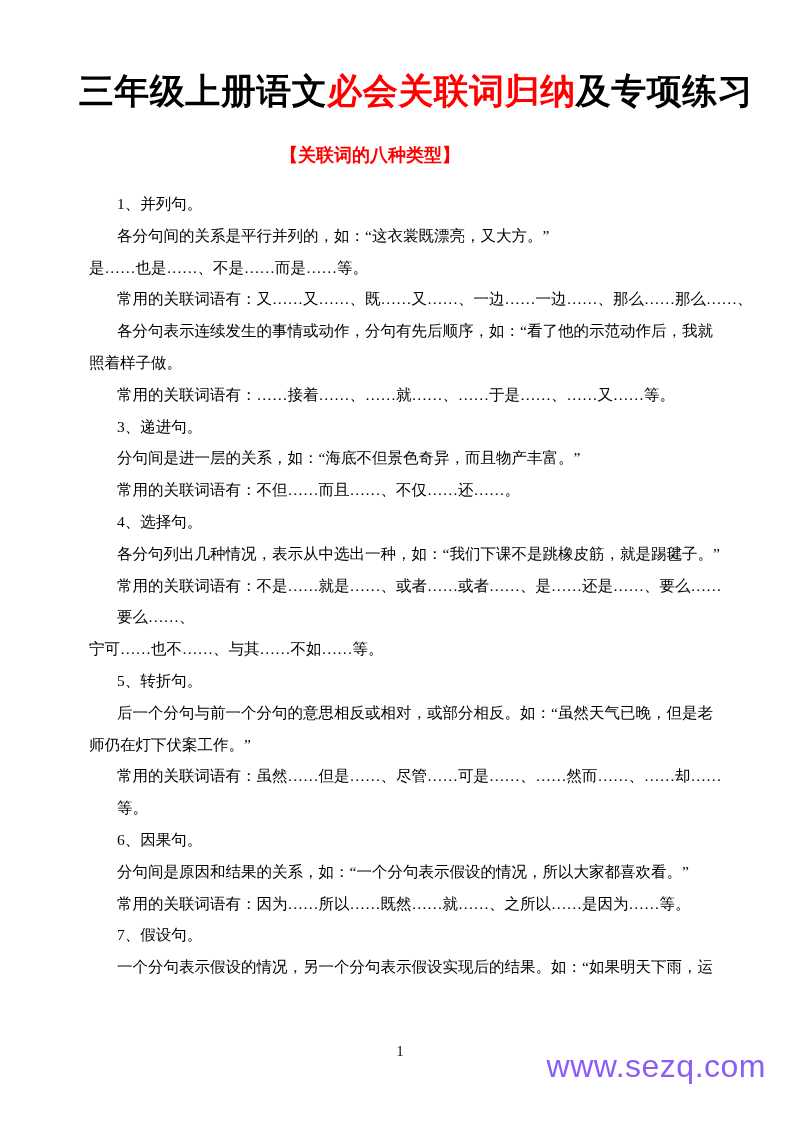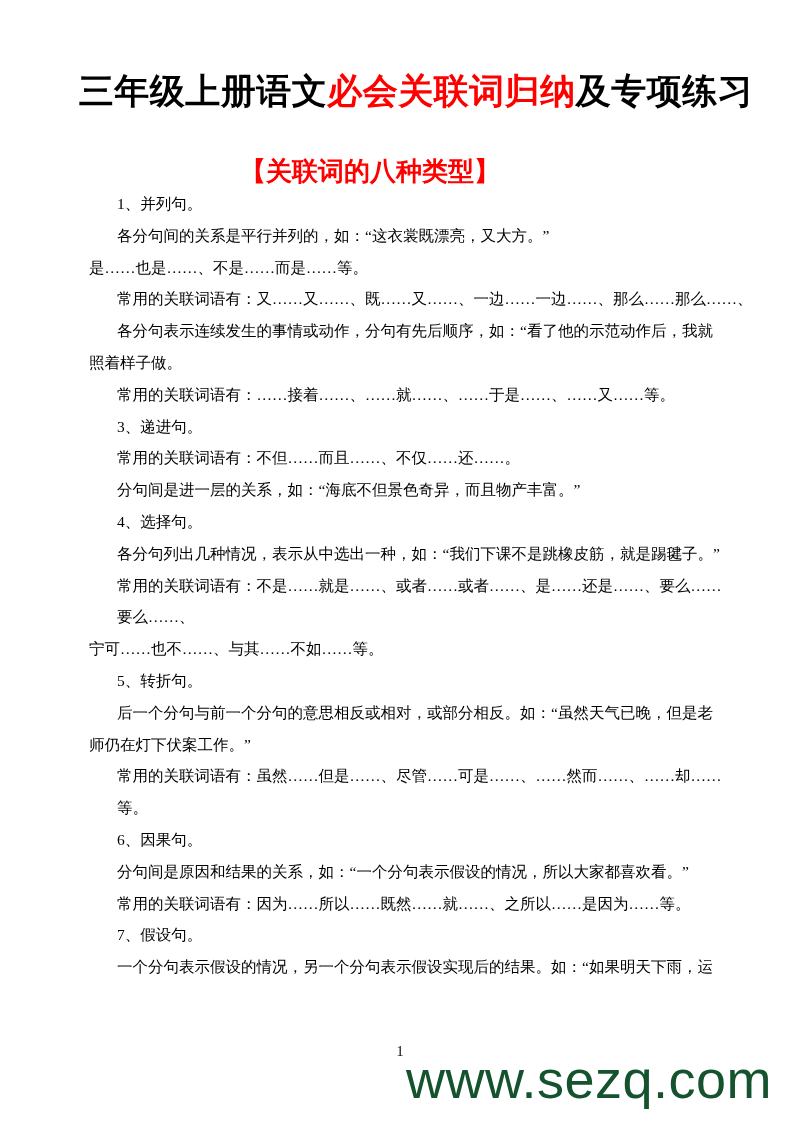--- a/index.html
+++ b/index.html
@@ -30,25 +30,24 @@
     font-family: "Liberation Serif", "DejaVu Serif", serif;
   }
   #doc-title .red { color: #ff0000; }
   
   #doc-subtitle {
     position: absolute;
     top: 143px;
     left: 0;
     width: 740px;
     text-align: center;
-    font-size: 26px;
+    font-size: 18px;
     font-weight: bold;
     color: #ff0000;
     white-space: nowrap;
-    margin-top: 11px;
   }
   
   #body-text {
     position: absolute;
     top: 188px;
     left: 76px;
     width: 652px;
     font-size: 15.5px;
     line-height: 31.8px;
   }
@@ -67,23 +66,23 @@
     left: 0;
     width: 800px;
     text-align: center;
     font-size: 14px;
     font-family: "Liberation Serif", "DejaVu Serif", serif;
   }
   
   #watermark {
     position: absolute;
     top: 1048px;
-    right: 28px;
-    font-size: 54px;
-    color: #14532d;
+    right: 34px;
+    font-size: 32px;
+    color: #8b5cf6;
     font-family: "Liberation Sans", "DejaVu Sans", sans-serif;
     letter-spacing: 0.5px;
     white-space: nowrap;
   }
 </style>
 </head>
 <body>
 
 <div id="page">
 
@@ -95,22 +94,22 @@
 
   <div id="body-text">
       <div class="text-line ind">1、并列句。</div>
       <div class="text-line ind">各分句间的关系是平行并列的，如：“这衣裳既漂亮，又大方。”</div>
       <div class="text-line">是……也是……、不是……而是……等。</div>
       <div class="text-line ind">常用的关联词语有：又……又……、既……又……、一边……一边……、那么……那么……、</div>
       <div class="text-line ind">各分句表示连续发生的事情或动作，分句有先后顺序，如：“看了他的示范动作后，我就</div>
       <div class="text-line">照着样子做。</div>
       <div class="text-line ind">常用的关联词语有：……接着……、……就……、……于是……、……又……等。</div>
       <div class="text-line ind">3、递进句。</div>
+      <div class="text-line ind">分句间是进一层的关系，如：“海底不但景色奇异，而且物产丰富。”</div>
       <div class="text-line ind">常用的关联词语有：不但……而且……、不仅……还……。</div>
-      <div class="text-line ind">分句间是进一层的关系，如：“海底不但景色奇异，而且物产丰富。”</div>
       <div class="text-line ind">4、选择句。</div>
       <div class="text-line ind">各分句列出几种情况，表示从中选出一种，如：“我们下课不是跳橡皮筋，就是踢毽子。”</div>
       <div class="text-line ind">常用的关联词语有：不是……就是……、或者……或者……、是……还是……、要么……</div>
       <div class="text-line ind">要么……、</div>
       <div class="text-line">宁可……也不……、与其……不如……等。</div>
       <div class="text-line ind">5、转折句。</div>
       <div class="text-line ind">后一个分句与前一个分句的意思相反或相对，或部分相反。如：“虽然天气已晚，但是老</div>
       <div class="text-line">师仍在灯下伏案工作。”</div>
       <div class="text-line ind">常用的关联词语有：虽然……但是……、尽管……可是……、……然而……、……却……</div>
       <div class="text-line ind">等。</div>

